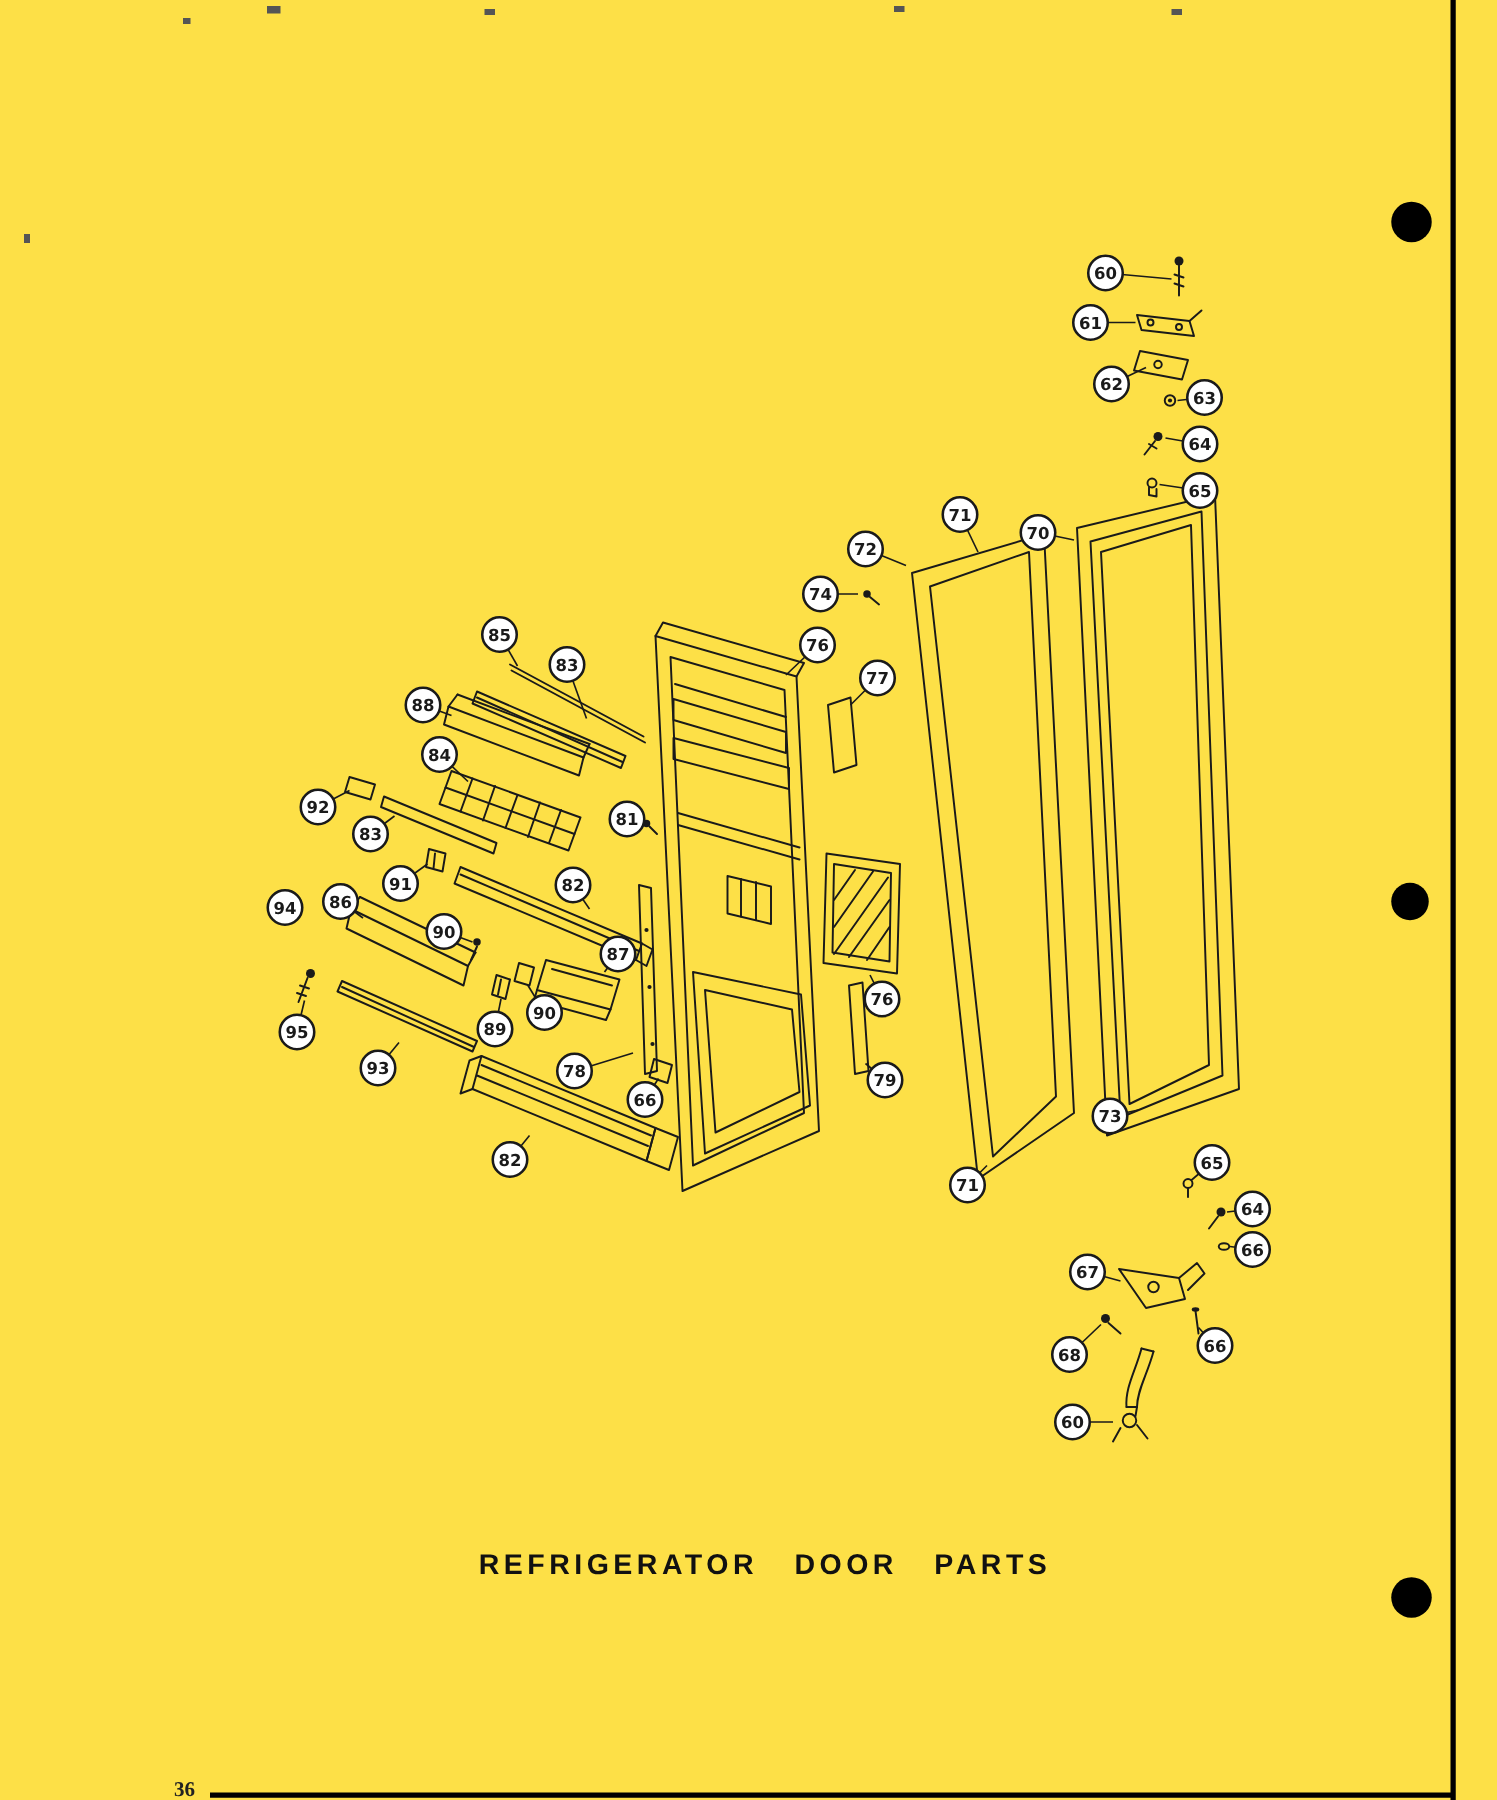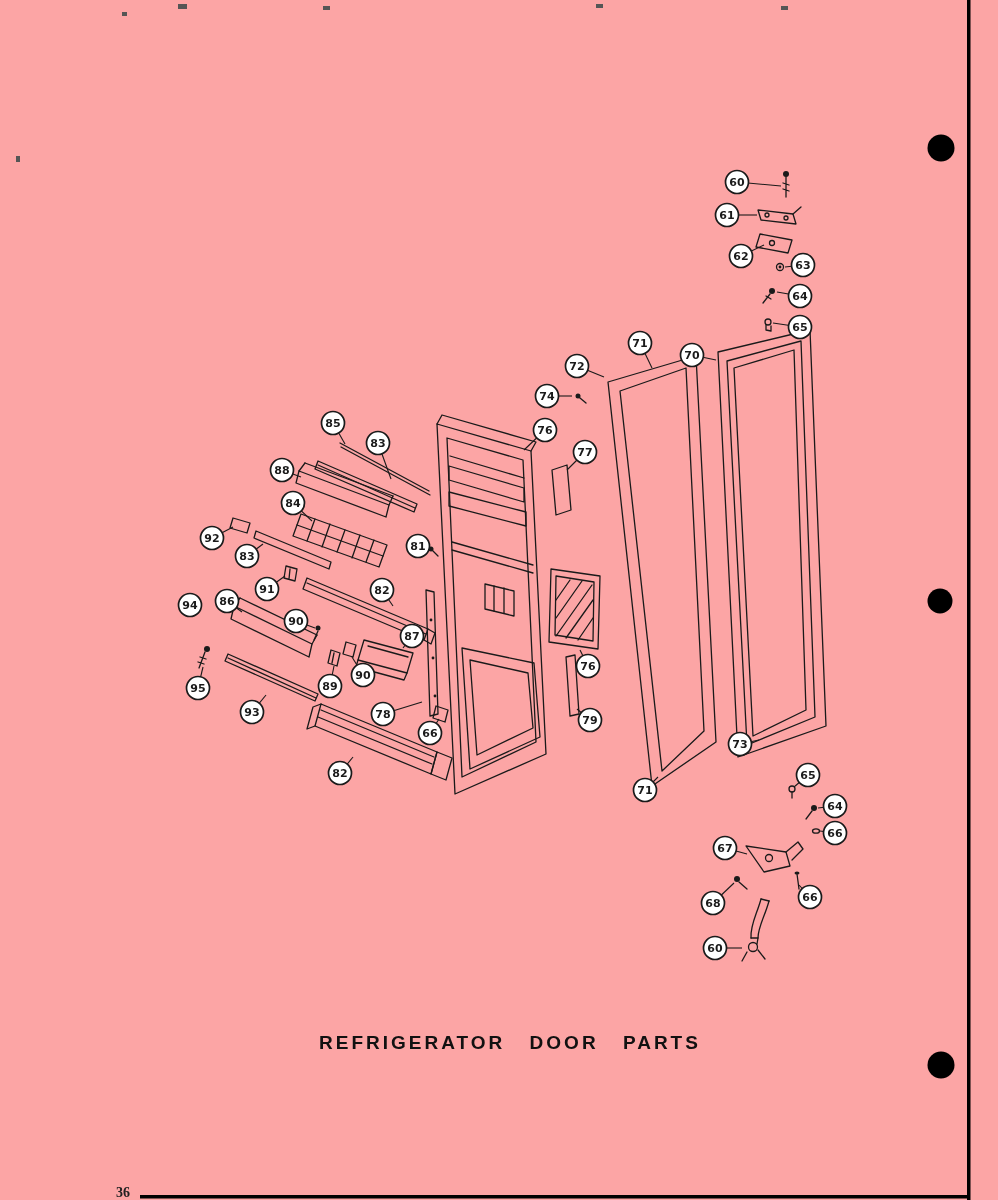--- a/index.html
+++ b/index.html
@@ -1,19 +1,19 @@
 <!DOCTYPE html>
 <html><head>
 <meta charset="utf-8">
 <style>
   html,body{margin:0;padding:0;background:#e8e8e8;}
   .page{
     position:relative;
     width:998px;height:1200px;
-    background:#fca5a5;
+    background:#fde047;
     margin:0 auto;
     overflow:hidden;
     font-family:"Liberation Sans",sans-serif;
   }
   svg{position:absolute;left:0;top:0;}
   .art path, .art circle, .art ellipse, .art line{
     fill:none;stroke:#1a1a1a;stroke-width:1.3;
     stroke-linejoin:round;stroke-linecap:round;
   }
   .art .solid{fill:#1a1a1a;stroke:none;}

